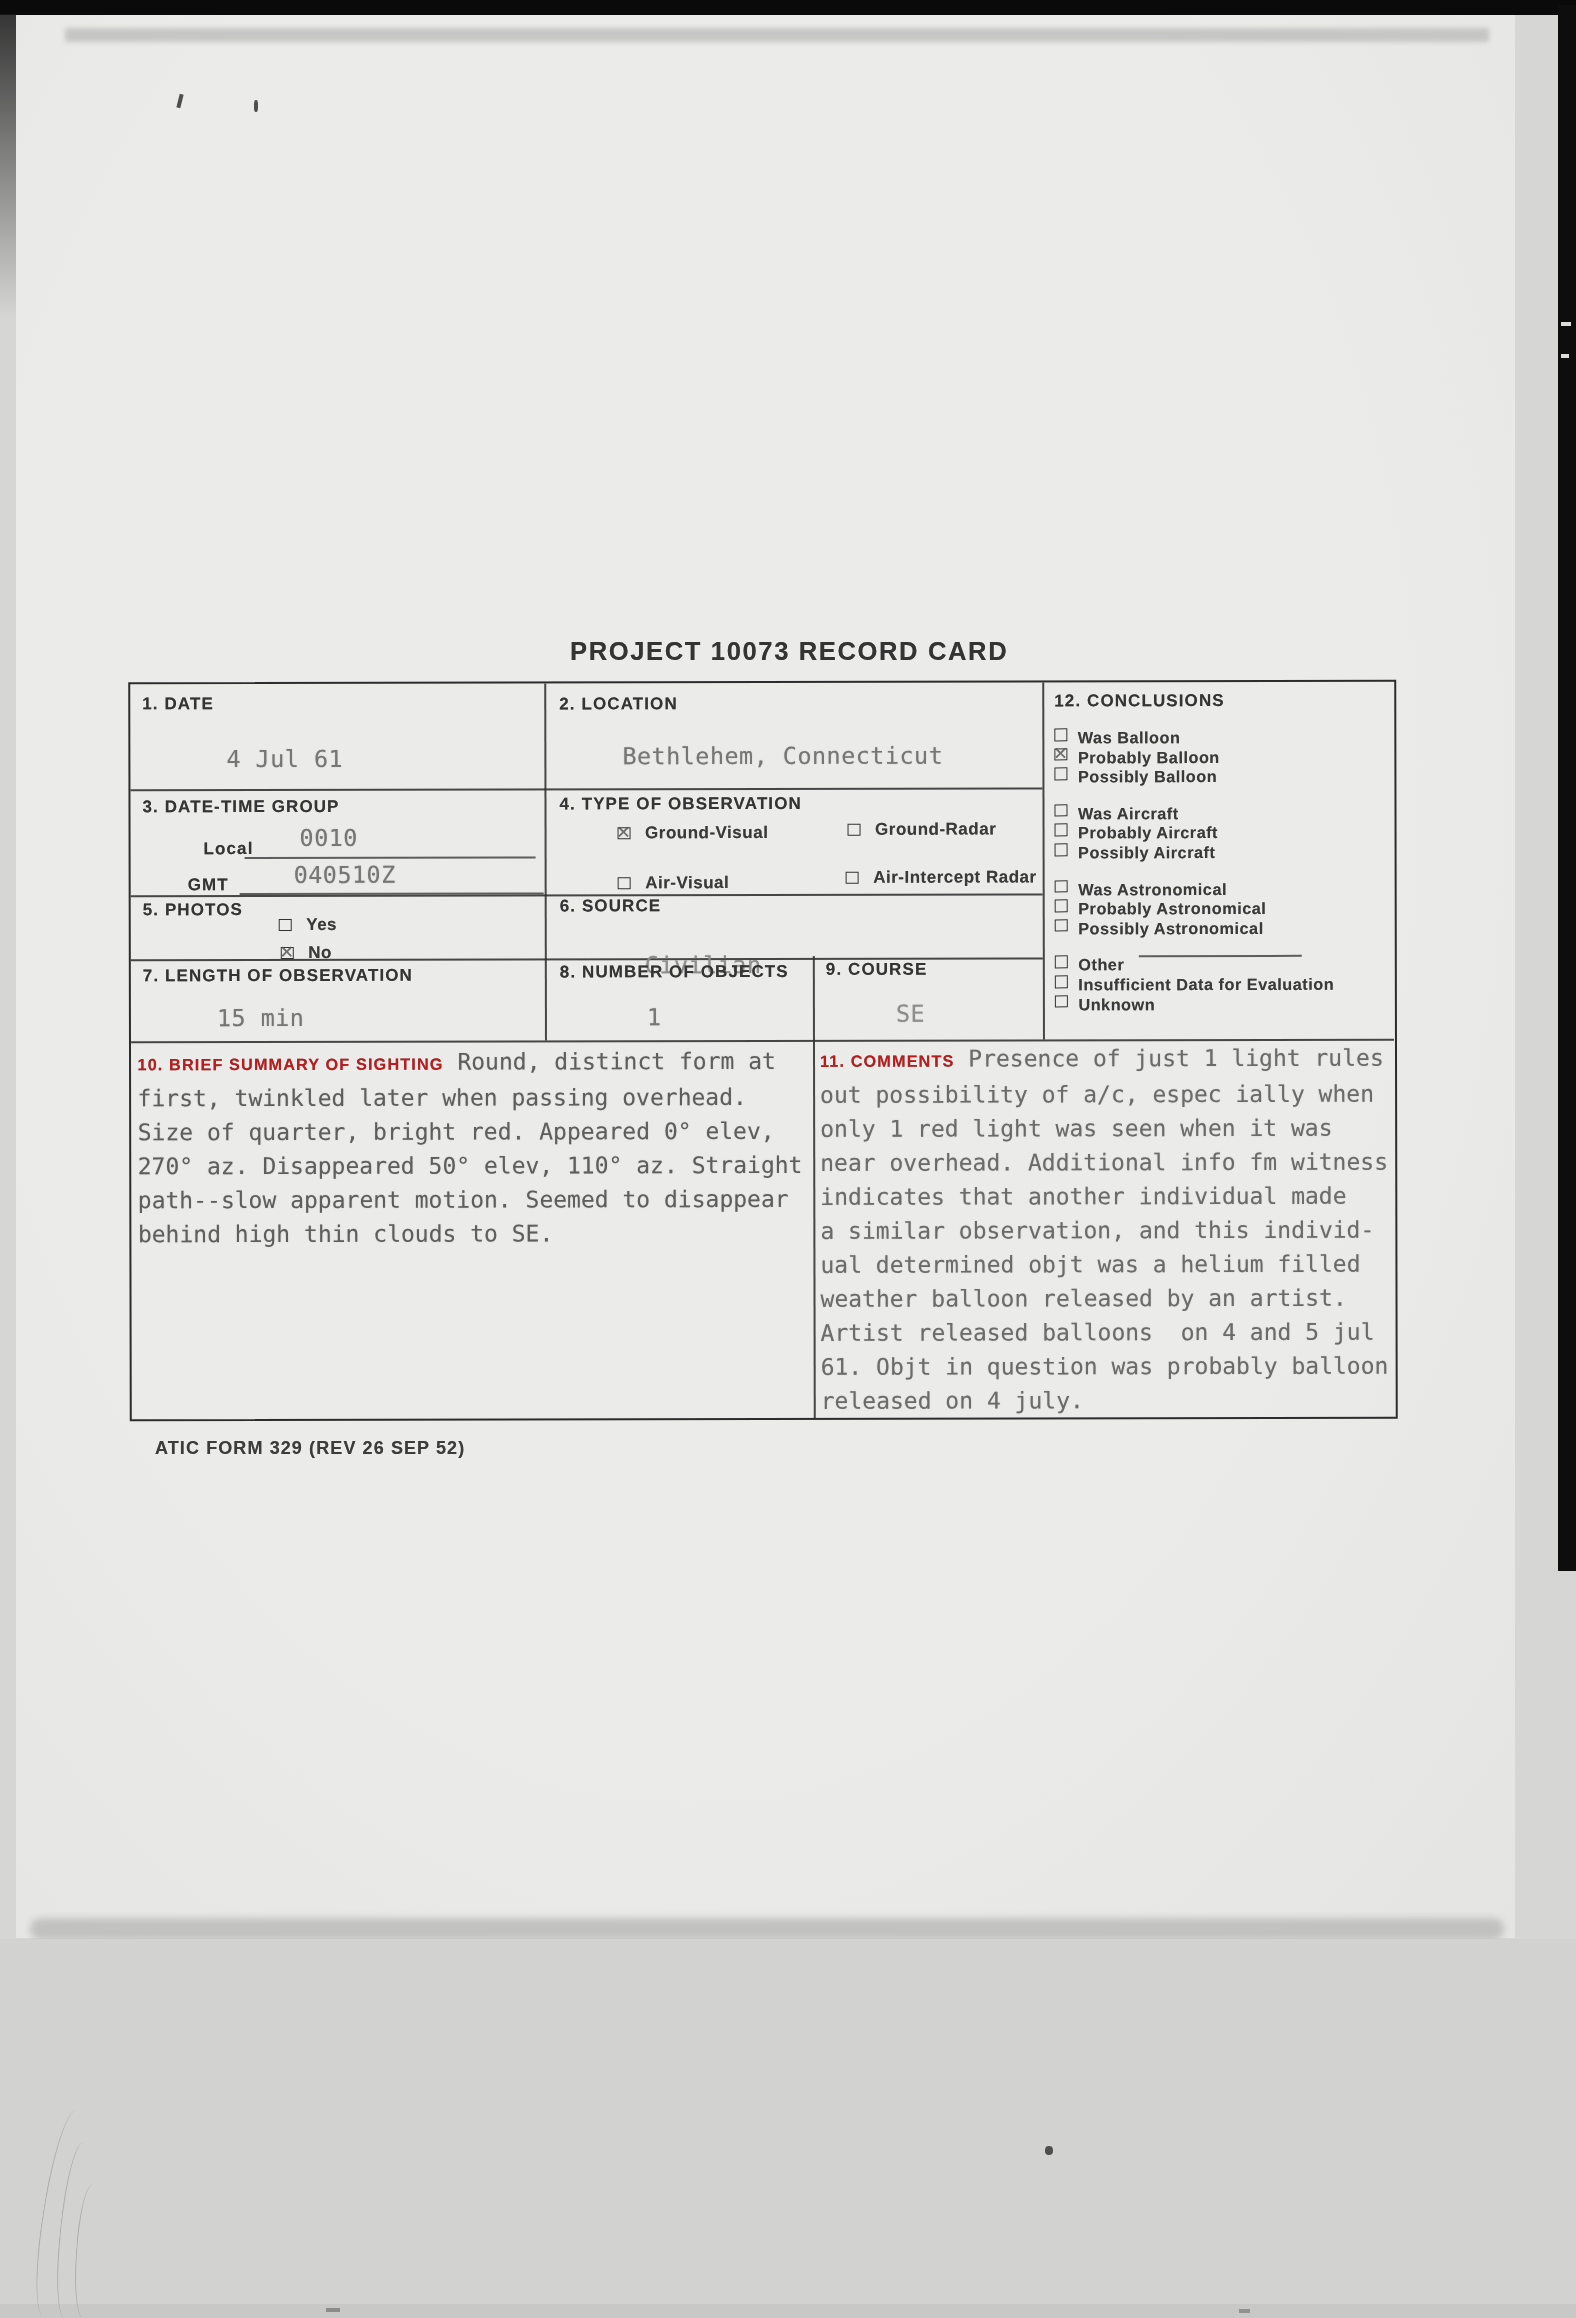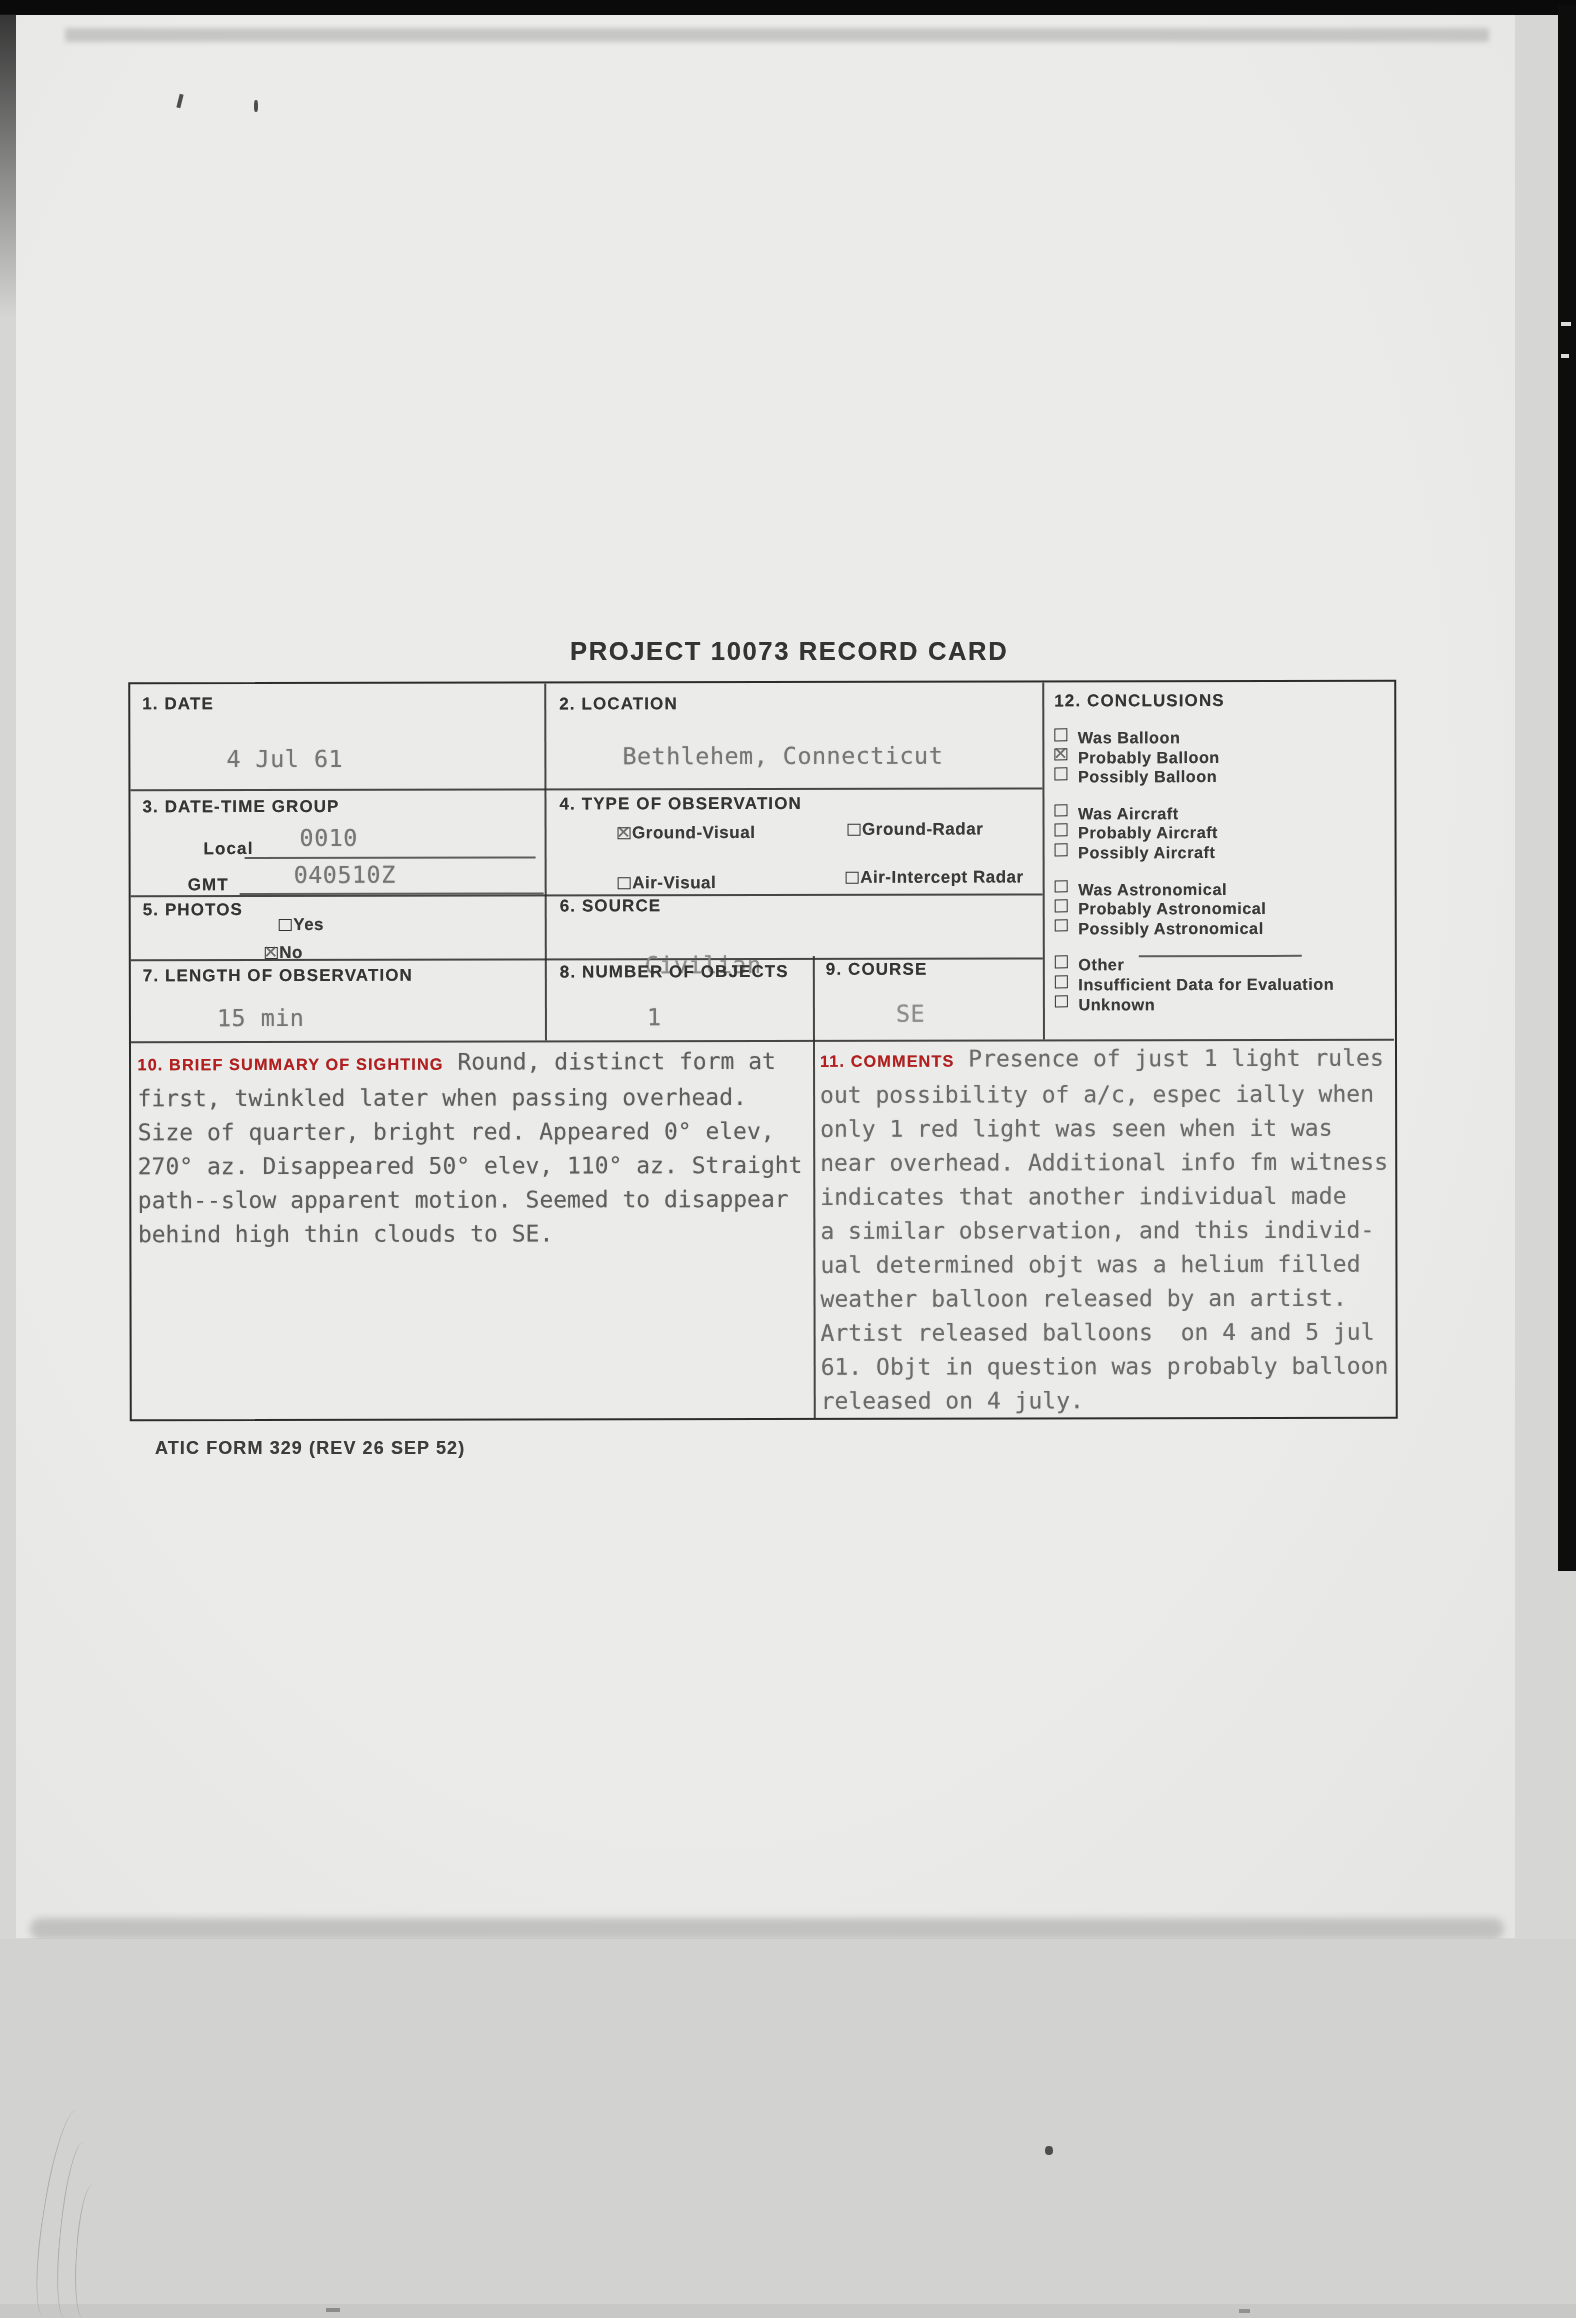--- a/index.html
+++ b/index.html
@@ -33,21 +33,21 @@
        text-shadow:0 0 0.5px rgba(45,45,45,.5);white-space:nowrap;}
   .tw{position:absolute;font-family:"DejaVu Sans Mono",monospace;font-size:23.4px;color:#767674;
       text-shadow:0 0 1.1px rgba(110,110,110,.45);white-space:nowrap;letter-spacing:0.5px;}
   .tw.light{color:#8d8d8b;}
   .fill-line{position:absolute;height:1.6px;background:#3a3a3a;opacity:.8;}
 
   .cb{display:inline-block;width:12.5px;height:12.5px;border:1.6px solid #333;box-sizing:border-box;
       position:relative;flex:0 0 auto;}
   .cb.checked::after{content:"\2715";position:absolute;left:-2.2px;top:-5.4px;font-size:17.4px;
       color:#5a5a58;opacity:.85;font-family:"DejaVu Sans",sans-serif;}
-  .opt-row{position:absolute;display:flex;align-items:center;gap:2px;font-size:17px;
+  .opt-row{position:absolute;display:flex;align-items:center;gap:15px;font-size:17px;
       font-weight:700;color:#3a3a3a;letter-spacing:0.5px;text-shadow:0 0 0.5px rgba(45,45,45,.45);
       white-space:nowrap;text-align:right;}
 
   .concl{position:absolute;left:924px;top:8.7px;width:334px;}
   .concl-h{font-size:17px;font-weight:700;color:#343434;letter-spacing:1.1px;
            text-shadow:0 0 0.5px rgba(45,45,45,.5);margin-bottom:17.4px;}
   .c-group{margin-bottom:17px;}
   .c-row{display:flex;align-items:flex-start;gap:11px;height:19.6px;font-size:16.3px;font-weight:700;
          color:#3a3a3a;letter-spacing:0.5px;text-shadow:0 0 0.5px rgba(45,45,45,.45);white-space:nowrap;}
   .u-line{display:inline-block;width:163px;height:1.6px;background:#3a3a3a;opacity:.8;margin-left:3.3px;}
@@ -126,21 +126,21 @@
     <div class="opt-row" style="left:715px;top:185px;">
       <span class="cb"></span>
       <span>Air-Intercept Radar</span>
     </div>
 
     <div class="lbl" style="left:12px;top:216px;">5. PHOTOS</div>
     <div class="opt-row" style="left:148px;top:231px;">
       <span class="cb"></span>
       <span>Yes</span>
     </div>
-    <div class="opt-row" style="left:134px;top:259px;">
+    <div class="opt-row" style="left:150px;top:259px;">
       <span class="cb checked"></span>
       <span>No</span>
     </div>
 
     <div class="lbl" style="left:429px;top:213px;">6. SOURCE</div>
     <div class="tw light" style="left:514px;top:233px;margin-top:35px;">Civilian</div>
 
     <div class="lbl" style="left:12px;top:282px;">7. LENGTH OF OBSERVATION</div>
     <div class="tw" style="left:86px;top:320px;">15 min</div>
 

